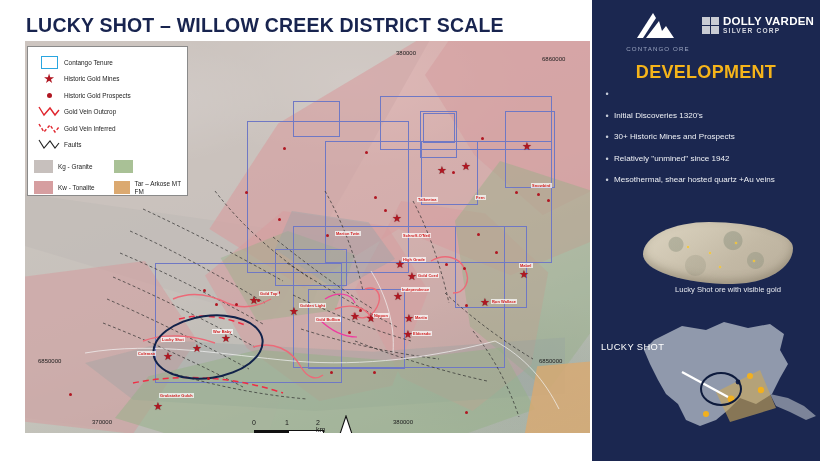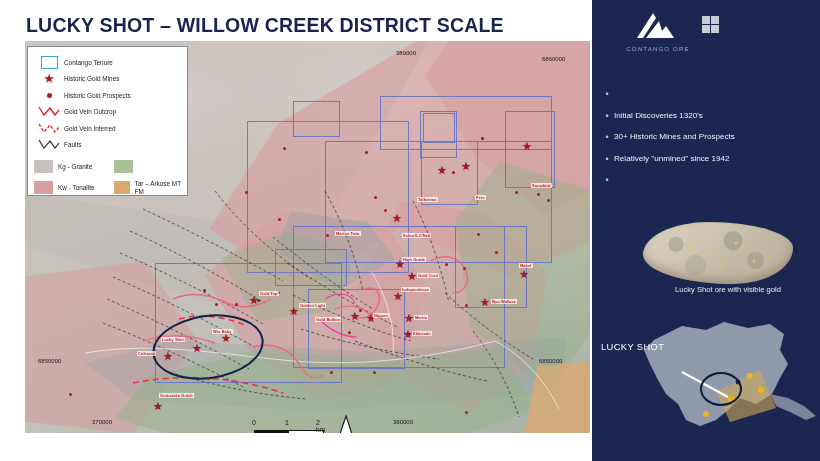--- a/index.html
+++ b/index.html
@@ -422,42 +422,48 @@
         </svg>
         <div class="contango-word">CONTANGO ORE</div>
       </div>
       <div class="dv-logo">
         <span class="dv-mark">
             <i></i>
             <i></i>
             <i></i>
             <i></i>
           </span>
-      </div>
-    </div>
-
+        <span>
+          <span class="dv-txt1" style="display:block;">DOLLY VARDEN</span>
+          <span class="dv-txt2" style="display:block;">SILVER CORP</span>
+        </span>
+      </div>
+    </div>
+
+    <div class="dev-head">DEVELOPMENT</div>
 
     <div class="bullets">
       <div class="bullet">
         <span class="bdot">•</span>
       </div>
       <div class="bullet">
         <span class="bdot">•</span>
         <span class="btxt">Initial Discoveries 1320's</span>
       </div>
       <div class="bullet">
         <span class="bdot">•</span>
         <span class="btxt">30+ Historic Mines and Prospects</span>
       </div>
       <div class="bullet">
         <span class="bdot">•</span>
         <span class="btxt">Relatively "unmined" since 1942</span>
       </div>
       <div class="bullet">
         <span class="bdot">•</span>
+        <span class="btxt">Mesothermal, shear hosted quartz +Au veins</span>
       </div>
     </div>
 
   </div>
 
   <div class="ore">
     <div class="ore-rock"></div>
     <span class="gold-fleck" style="left:44px;top:24px;"></span>
     <span class="gold-fleck" style="left:66px;top:30px;"></span>
     <span class="gold-fleck" style="left:92px;top:20px;"></span>

